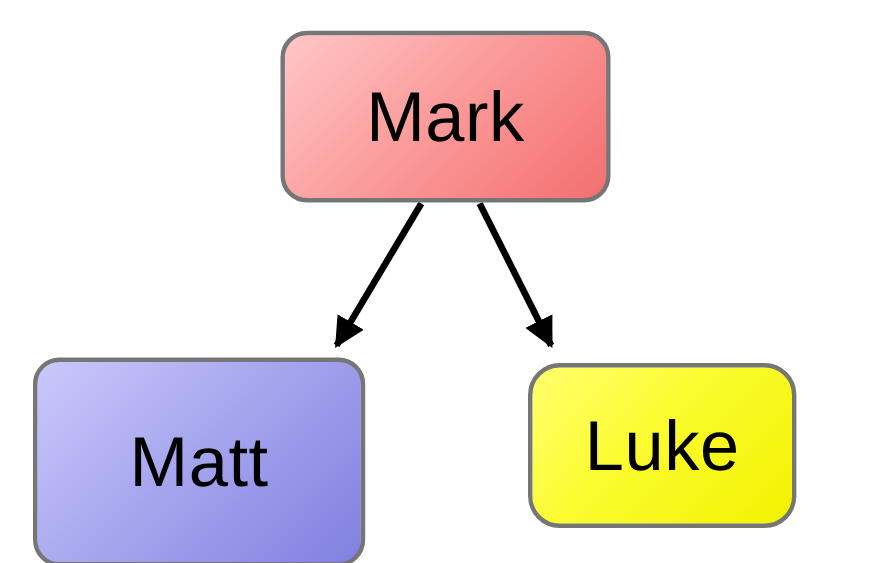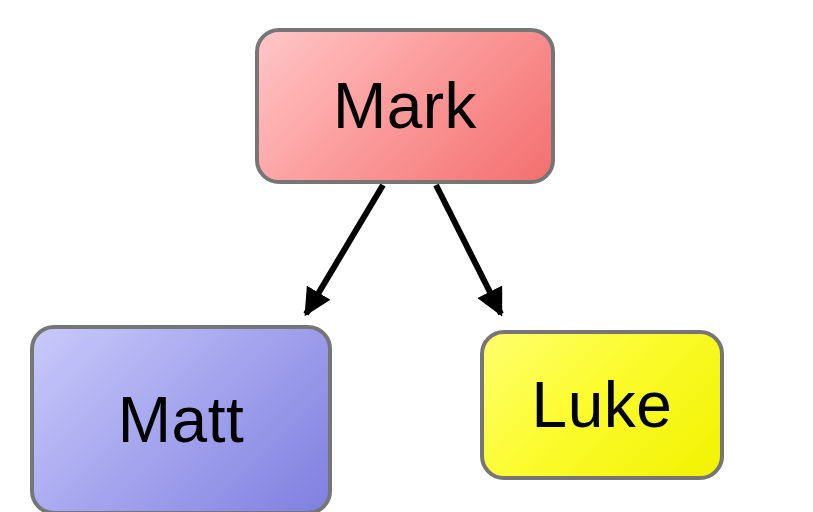--- a/index.html
+++ b/index.html
@@ -51,20 +51,21 @@
       width: 302px;
       height: 190px;
       background: linear-gradient(135deg, #c9c9fb 0%, #a7a7ef 45%, #8080e0 100%);
     }
     .node-luke {
       left: 480px;
       top: 330px;
       width: 244px;
       height: 150px;
       background: linear-gradient(135deg, #ffff6e 0%, #fbfb2e 45%, #f2f200 100%);
+      border-radius: 29px;
     }
     .node-label {
       user-select: none;
     }
   </style>
 </head>
 <body>
 
 <div class="canvas">
 

